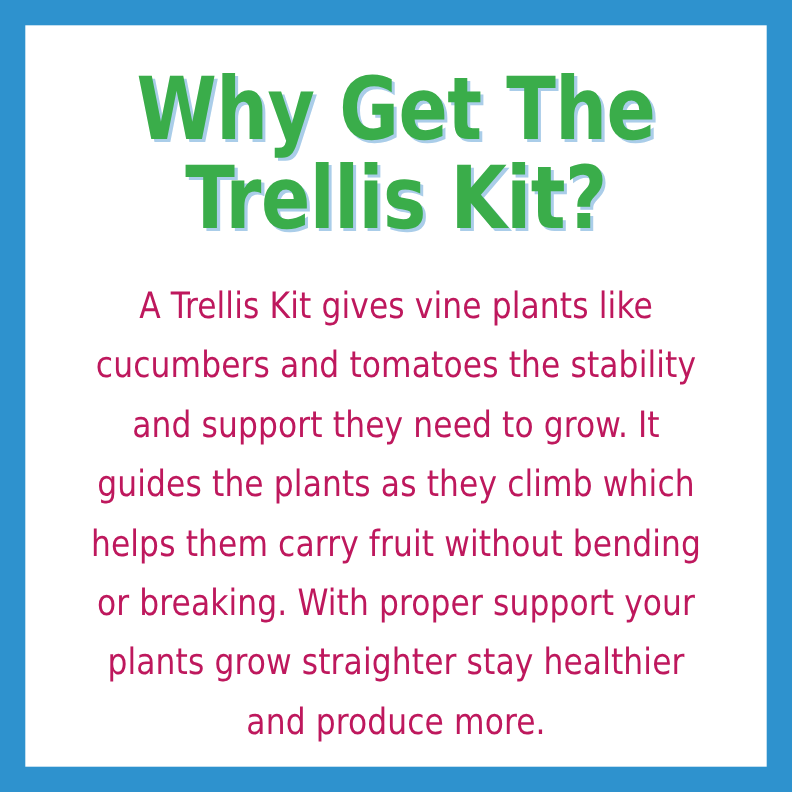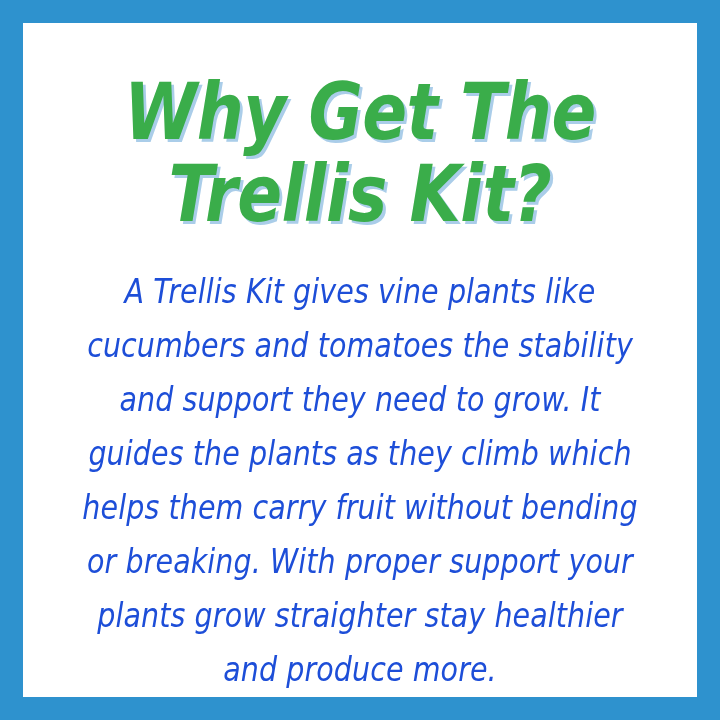--- a/index.html
+++ b/index.html
@@ -24,23 +24,22 @@
     position: absolute;
     left: 23px;
     top: 23px;
     right: 23px;
     bottom: 23px;
     background: #ffffff;
     box-sizing: border-box;
     display: flex;
     flex-direction: column;
     align-items: stretch;
-    justify-content: flex-end;
+    justify-content: center;
     padding: 22px 18px 0 18px;
-    font-style: italic;
   }
 
   
   .heading {
     margin: 0;
     padding: 0;
     text-align: center;
     color: #3aad4a;
     font-family: "Liberation Sans Narrow", "DejaVu Sans Condensed",
                  "Liberation Sans", sans-serif;
@@ -83,21 +82,21 @@
 <body>
 
 <div id="poster" style="background: rgb(46, 146, 206); width: 720px; height: 720px;">
   <div id="card" style="background: rgb(255, 255, 255);">
 
     <h1 class="heading" style="color: rgb(58, 173, 74); text-shadow: rgb(170, 205, 233) 3px 3px 0px;">
       <span class="hline">Why Get The</span>
       <span class="hline">Trellis Kit?</span>
     </h1>
 
-    <p class="body-copy" style="color: #1d4ed8;">
+    <p class="body-copy" style="color: #be185d;">
       <span class="bline">A Trellis Kit gives vine plants like</span>
       <span class="bline">cucumbers and tomatoes the stability</span>
       <span class="bline">and support they need to grow. It</span>
       <span class="bline">guides the plants as they climb which</span>
       <span class="bline">helps them carry fruit without bending</span>
       <span class="bline">or breaking. With proper support your</span>
       <span class="bline">plants grow straighter stay healthier</span>
       <span class="bline">and produce more.</span>
     </p>
 

